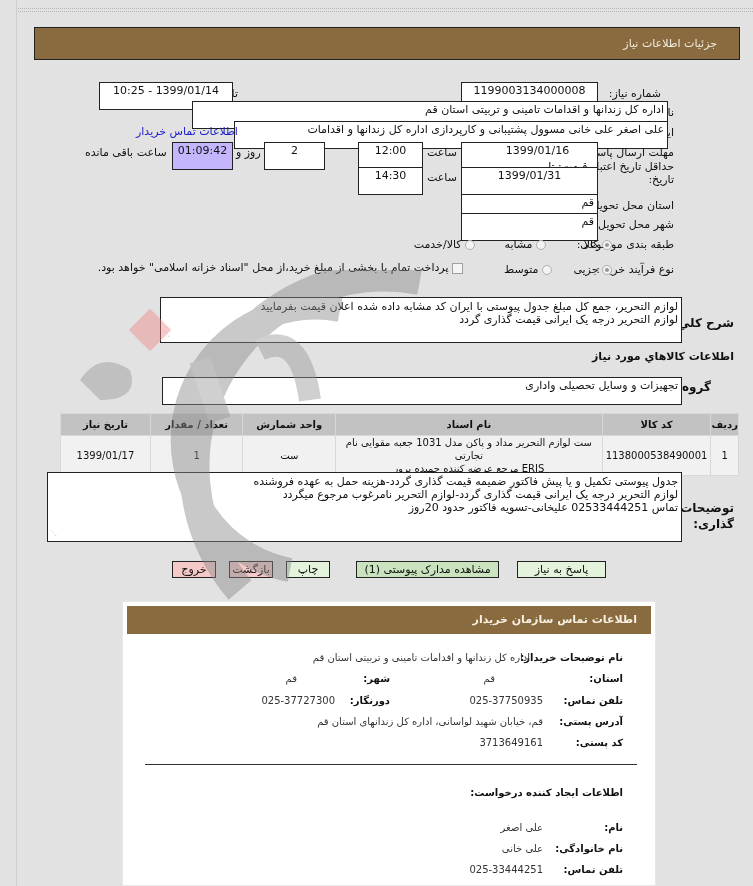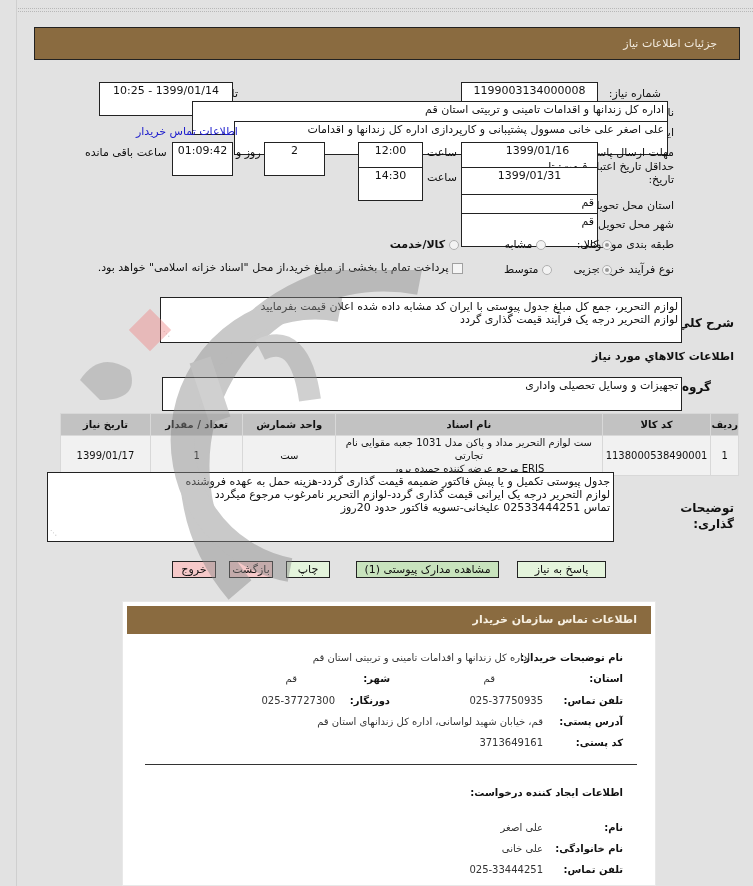--- a/index.html
+++ b/index.html
@@ -21,25 +21,25 @@
     }
     .page-header {
       position: absolute; left: 34px; top: 27px; width: 706px; height: 33px;
       background: #8a6b40; border: 1px solid #222;
       color: #f3ece0; font-size: 11px; padding-right: 22px; line-height: 31px;
     }
     .abs { position: absolute; white-space: nowrap; }
     .label { font-size: 11px; color: #111; }
     .box {
       position: absolute; background: #fff; border: 1px solid #222;
-      height: 34px; line-height: 16px; font-size: 11px; text-align: center;
+      height: 28px; line-height: 16px; font-size: 11px; text-align: center;
       white-space: nowrap; overflow: hidden;
     }
     .box.right { text-align: right; padding-right: 3px; }
-    .box.yellow { background: #ffffff; }
+    .box.yellow { background: #c4b5fd; }
     .link { color: #1a1acc; }
     .radio {
       display: inline-block; width: 10px; height: 10px; border-radius: 50%;
       border: 1px solid #b0b0b0; background: #f3f3f3; vertical-align: middle;
       position: relative;
     }
     .radio.checked::after {
       content: ""; position: absolute; left: 2px; top: 2px; width: 4px; height: 4px;
       border-radius: 50%; background: #999;
     }
@@ -131,21 +131,21 @@
 
 <span class="abs label" style="right:79px; top:238px;">طبقه بندی موضوعی:</span>
 <span class="abs" style="right:141px; top:238px;">
   <span class="radio checked"></span>
   <span class="label">کالا</span>
 </span>
 <span class="abs" style="right:207px; top:238px;">
   <span class="radio"></span>
   <span class="label">مشابه</span>
 </span>
-<span class="abs" style="right:294px; top:238px;font-weight:bold;">
+<span class="abs" style="right:278px; top:238px;">
   <span class="radio"></span>
   <span class="label">کالا/خدمت</span>
 </span>
 
 <span class="abs label" style="right:79px; top:263px;">نوع فرآیند خرید :</span>
 <span class="abs" style="right:141px; top:263px;">
   <span class="radio checked"></span>
   <span class="label">جزیی</span>
 </span>
 <span class="abs" style="right:201px; top:263px;">
@@ -153,21 +153,21 @@
   <span class="label">متوسط</span>
 </span>
 <span class="abs" style="right:290px; top:261px;">
   <span class="checkbox"></span>
   <span class="label">پرداخت تمام یا بخشی از مبلغ خرید،از محل "اسناد خزانه اسلامی" خواهد بود.</span>
 </span>
 
 <span class="abs bold" style="right:19px; top:316px; font-size:12px;">شرح کلي نياز:</span>
 <div class="textarea" style="left:160px; top:297px; width:522px; height:46px;">
   <div>لوازم التحریر، جمع کل مبلغ جدول پیوستی با ایران کد مشابه داده شده اعلان قیمت بفرمایید</div>
-  <div>لوازم التحریر درجه یک فرآیند قیمت گذاری گردد</div>
+  <div>لوازم التحریر درجه یک ایرانی قیمت گذاری گردد</div>
   <span class="grip">⋰</span>
 </div>
 
 <span class="abs bold" style="right:19px; top:350px; font-size:11px;">اطلاعات کالاهاي مورد نياز</span>
 
 <span class="abs bold" style="right:42px; top:380px; font-size:12px;">گروه کالا:</span>
 <div class="box right" style="left:162px; top:377px; width:520px;">تجهیزات و وسایل تحصیلی واداری</div>
 
 <table class="items">
   <thead>
@@ -192,21 +192,21 @@
       <td>1</td>
       <td>1399/01/17</td>
     </tr>
   </tbody>
 </table>
 
 <span class="abs bold" style="right:19px; top:500px; font-size:12px; line-height:16px; white-space:normal; width:50px;">
   <span>توضیحات</span><br>
   <span>گذاری:</span>
 </span>
-<div class="textarea" style="left:47px; top:472px; width:567px; height:70px;">
+<div class="textarea" style="left:47px; top:472px; width:635px; height:70px;">
   <div>جدول پیوستی تکمیل و یا پیش فاکتور ضمیمه قیمت گذاری گردد-هزینه حمل به عهده فروشنده</div>
   <div>لوازم التحریر درجه یک ایرانی قیمت گذاری گردد-لوازم التحریر نامرغوب مرجوع میگردد</div>
   <div>تماس 02533444251 علیخانی-تسویه فاکتور حدود 20روز</div>
   <span class="grip">⋰</span>
 </div>
 
 <div class="btn green" style="left:517px; width:89px;">پاسخ به نیاز</div>
 <div class="btn green2" style="left:356px; width:143px;">مشاهده مدارک پیوستی (1)</div>
 <div class="btn green" style="left:286px; width:44px;">چاپ</div>
 <div class="btn pink" style="left:229px; width:44px;">بازگشت</div>

